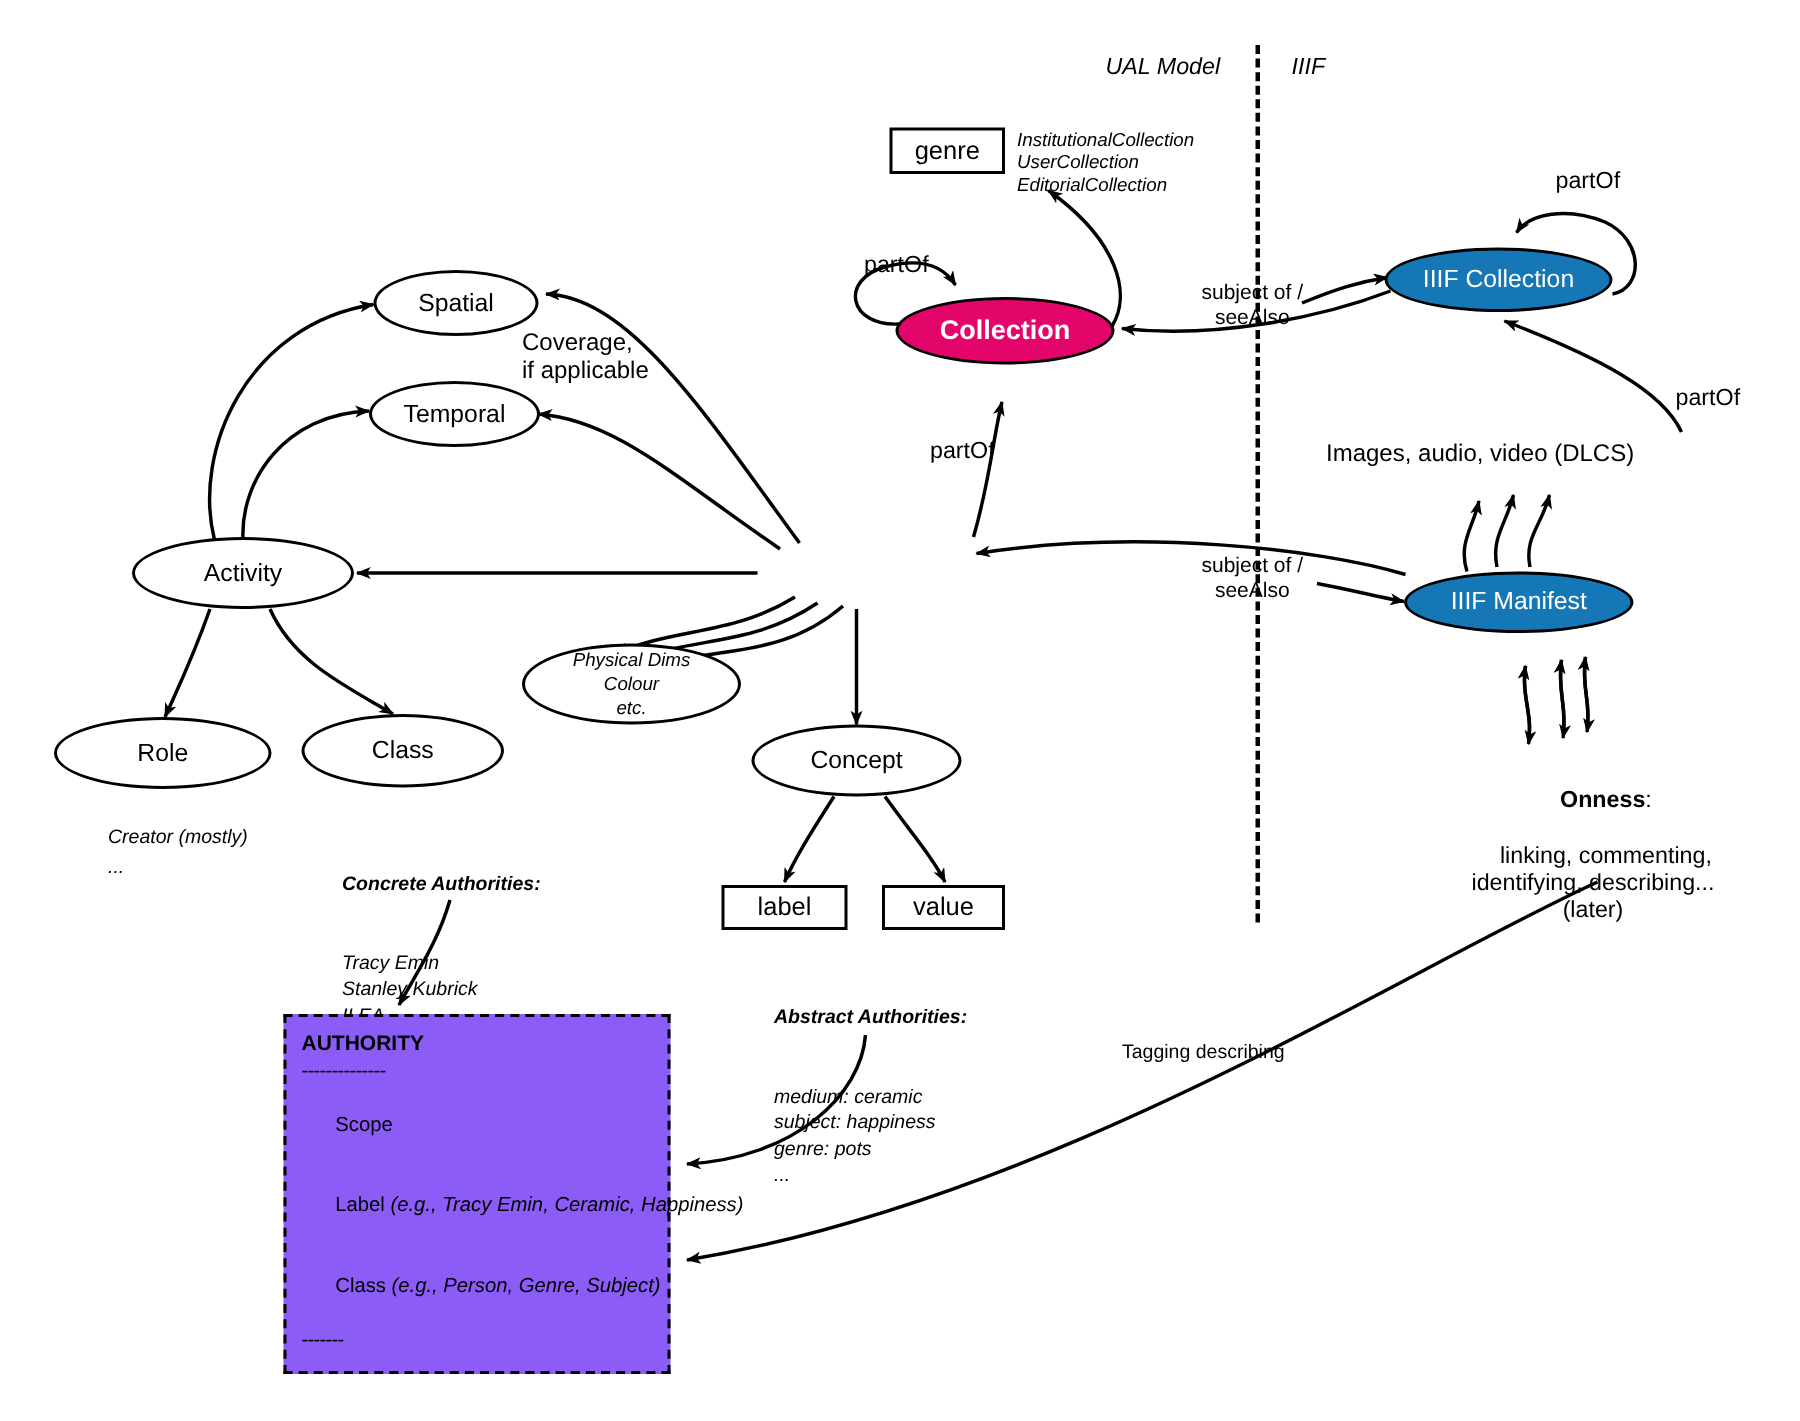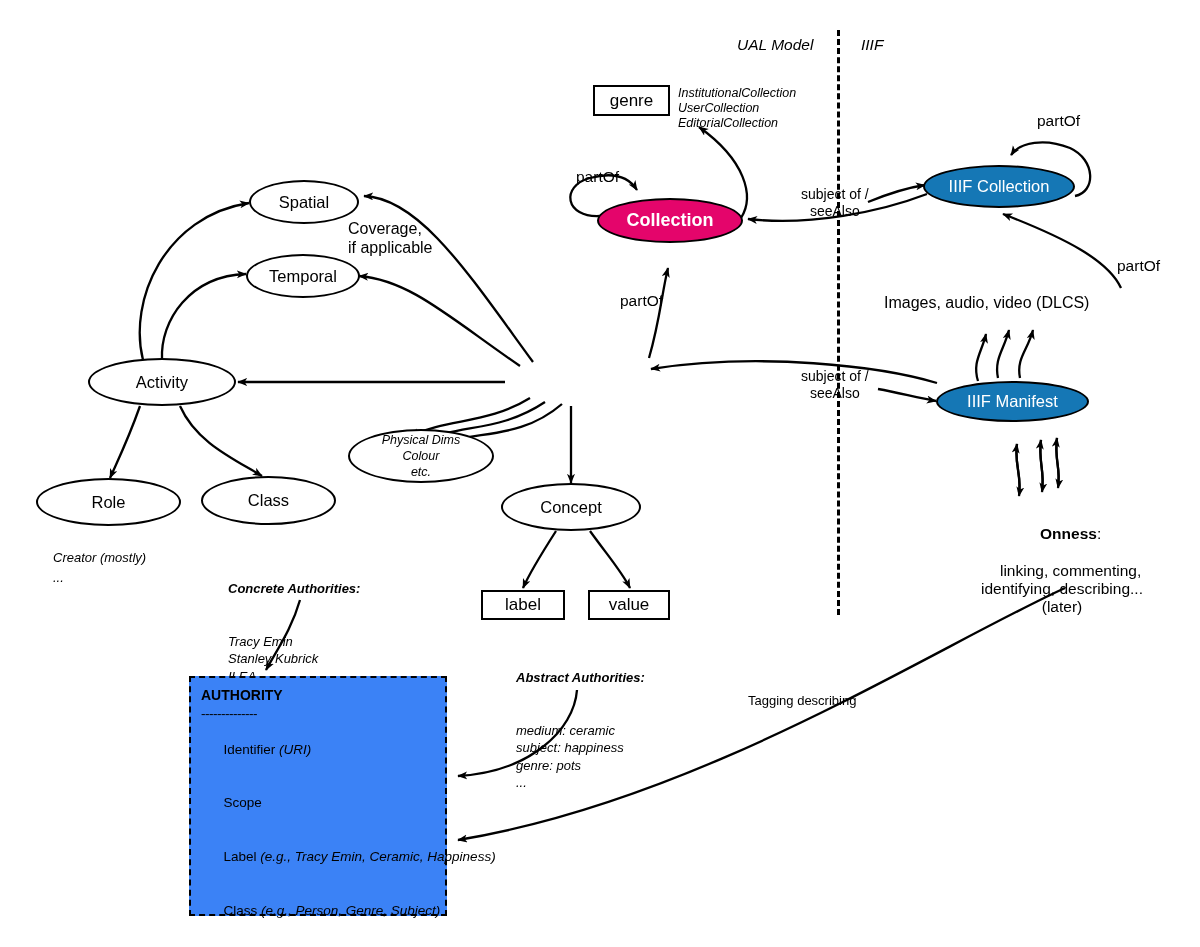--- a/index.html
+++ b/index.html
@@ -7,21 +7,21 @@
   #stage{position:relative;width:1200px;height:947px;overflow:hidden;background:#fff;}
   #edges{position:absolute;left:0;top:0;width:1200px;height:947px;}
   .node{position:absolute;display:flex;align-items:center;justify-content:center;text-align:center;}
   .ellipse{border-radius:50%;border:2.2px solid #000;background:#fff;box-sizing:border-box;}
   .ellipse.pink{background:#e4056b;border-color:#000;color:#fff;font-weight:bold;}
   .ellipse.blue{background:#1577b5;border-color:#000;color:#fff;}
   .rect{border:2.2px solid #000;background:#fff;box-sizing:border-box;}
   .lbl{position:absolute;white-space:pre;line-height:1.18;}
   .ital{font-style:italic;}
   .bold{font-weight:bold;}
-  .authbox{position:absolute;border:2.4px dashed #000;background:#3b82f6;box-sizing:border-box;}
+  .authbox{position:absolute;border:2.4px dashed #000;background:#8b5cf6;box-sizing:border-box;}
   .authline{white-space:pre;line-height:1.33;font-size:13.5px;}
   .divider{position:absolute;border-left:3px dashed #000;}
   .hdr{position:absolute;font-style:italic;font-size:15.5px;}
 </style>
 </head>
 <body>
 
 <div id="stage">
 
   <svg id="edges" viewBox="0 0 1200 947">
@@ -179,21 +179,21 @@
 
   <div class="lbl" style="left:884px;top:294px;font-size:16px;">Images, audio, video (DLCS)</div>
 
   <div class="lbl" style="left:962px;top:507px;font-size:15.5px;text-align:center;width:200px;">
     <span class="bold">Onness</span><span>:</span><br>
     <span style="white-space:pre;">linking, commenting,
 identifying, describing...
 (later)</span>
   </div>
 
-  <div class="lbl ital" style="left:53px;top:548px;font-size:13px;line-height:1.55;font-style:italic;">Creator (mostly)
+  <div class="lbl ital" style="left:72px;top:548px;font-size:13px;line-height:1.55;font-style:italic;">Creator (mostly)
 ...</div>
 
   <div class="lbl" style="left:228px;top:545px;font-size:13px;line-height:1.35;">
     <div class="bold ital">Concrete Authorities:</div>
     <div class="ital" style="white-space:pre;line-height:1.35;">Tracy Emin
 Stanley Kubrick
 ILEA
 ...</div>
   </div>
 
@@ -202,23 +202,20 @@
     <div class="ital" style="white-space:pre;line-height:1.35;">medium: ceramic
 subject: happiness
 genre: pots
 ...</div>
   </div>
 
   <div class="authbox" style="left:189px;top:676px;width:258px;height:240px;padding:8px 10px;">
     <div class="authline bold" style="font-size:14px;">AUTHORITY</div>
     <div class="authline" style="letter-spacing:-0.5px;">--------------</div>
 
-    <div class="authline">
-      <span>Identifier</span><span class="ital"> (URI)</span>
-    </div>
     <div class="authline">
       <span>Scope</span><span class="ital"></span>
     </div>
     <div class="authline">
       <span>Label</span><span class="ital"> (e.g., Tracy Emin, Ceramic, Happiness)</span>
     </div>
     <div class="authline">
       <span>Class</span><span class="ital"> (e.g., Person, Genre, Subject)</span>
     </div>
 

